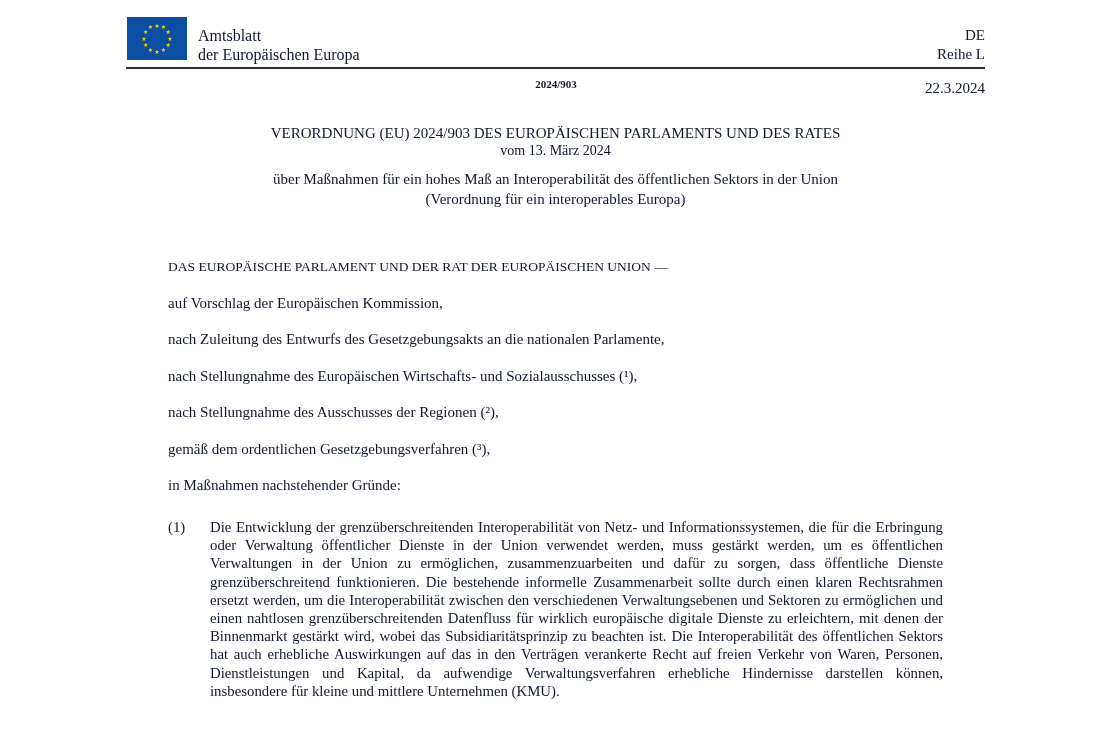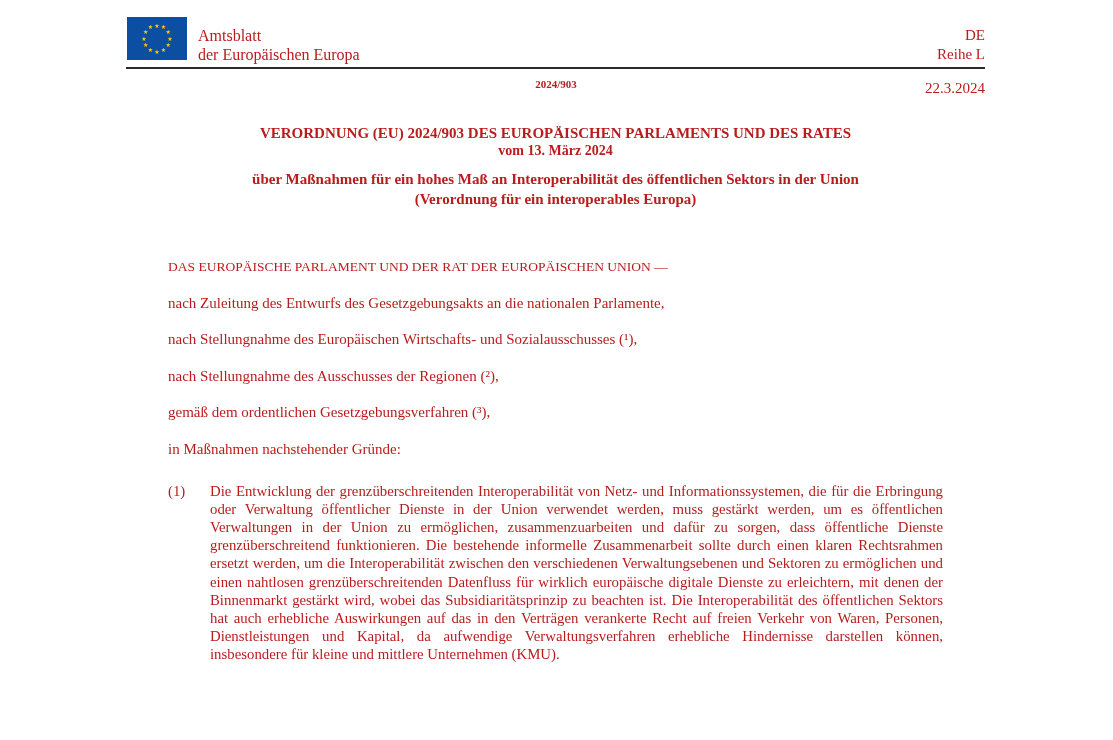--- a/index.html
+++ b/index.html
@@ -2,21 +2,21 @@
 <html lang="de"><head>
 <meta charset="utf-8">
 <style>
   * { box-sizing: border-box; }
   html, body { margin: 0; padding: 0; background: #ffffff; }
   .page {
     position: relative;
     width: 1113px;
     height: 740px;
     background: #ffffff;
-    color: #b91c1c;
+    color: #0f172a;
     font-family: "Liberation Serif", "DejaVu Serif", serif;
     overflow: hidden;
   }
 
   
   .header {
     position: absolute;
     left: 127px;
     top: 17px;
     width: 858px;
@@ -66,21 +66,21 @@
     font-size: 15px;
   }
 
   
   .title-block {
     position: absolute;
     left: 168px;
     top: 124px;
     width: 775px;
     text-align: center;
-    font-weight: bold;
+    font-weight: normal;
   }
   .title-line1 { font-size: 15px; line-height: 18px; }
   .title-line2 { font-size: 14px; line-height: 17px; }
   .title-line34 { font-size: 15px; line-height: 19.5px; margin-top: 11px; }
 
   
   .body {
     position: absolute;
     left: 168px;
     top: 257px;
@@ -149,20 +149,21 @@
     <div class="title-line2">vom 13. März 2024</div>
     <div class="title-line34">
       <div>über Maßnahmen für ein hohes Maß an Interoperabilität des öffentlichen Sektors in der Union</div>
       <div>(Verordnung für ein interoperables Europa)</div>
     </div>
   </div>
 
   <div class="body">
     <div class="preamble">
       <p class="caps-line">DAS EUROPÄISCHE PARLAMENT UND DER RAT DER EUROPÄISCHEN UNION —</p>
+      <p>auf Vorschlag der Europäischen Kommission,</p>
       <p>nach Zuleitung des Entwurfs des Gesetzgebungsakts an die nationalen Parlamente,</p>
       <p>nach Stellungnahme des Europäischen Wirtschafts- und Sozialausschusses (¹),</p>
       <p>nach Stellungnahme des Ausschusses der Regionen (²),</p>
       <p>gemäß dem ordentlichen Gesetzgebungsverfahren (³),</p>
       <p>in Maßnahmen nachstehender Gründe:</p>
     </div>
 
     <div class="recital">
       <div class="recital-num">(1)</div>
       <div class="recital-text">Die Entwicklung der grenzüberschreitenden Interoperabilität von Netz- und Informationssystemen, die für die Erbringung oder Verwaltung öffentlicher Dienste in der Union verwendet werden, muss gestärkt werden, um es öffentlichen Verwaltungen in der Union zu ermöglichen, zusammenzuarbeiten und dafür zu sorgen, dass öffentliche Dienste grenzüberschreitend funktionieren. Die bestehende informelle Zusammenarbeit sollte durch einen klaren Rechtsrahmen ersetzt werden, um die Interoperabilität zwischen den verschiedenen Verwaltungsebenen und Sektoren zu ermöglichen und einen nahtlosen grenzüberschreitenden Datenfluss für wirklich europäische digitale Dienste zu erleichtern, mit denen der Binnenmarkt gestärkt wird, wobei das Subsidiaritätsprinzip zu beachten ist. Die Interoperabilität des öffentlichen Sektors hat auch erhebliche Auswirkungen auf das in den Verträgen verankerte Recht auf freien Verkehr von Waren, Personen, Dienstleistungen und Kapital, da aufwendige Verwaltungsverfahren erhebliche Hindernisse darstellen können, insbesondere für kleine und mittlere Unternehmen (KMU).</div>

